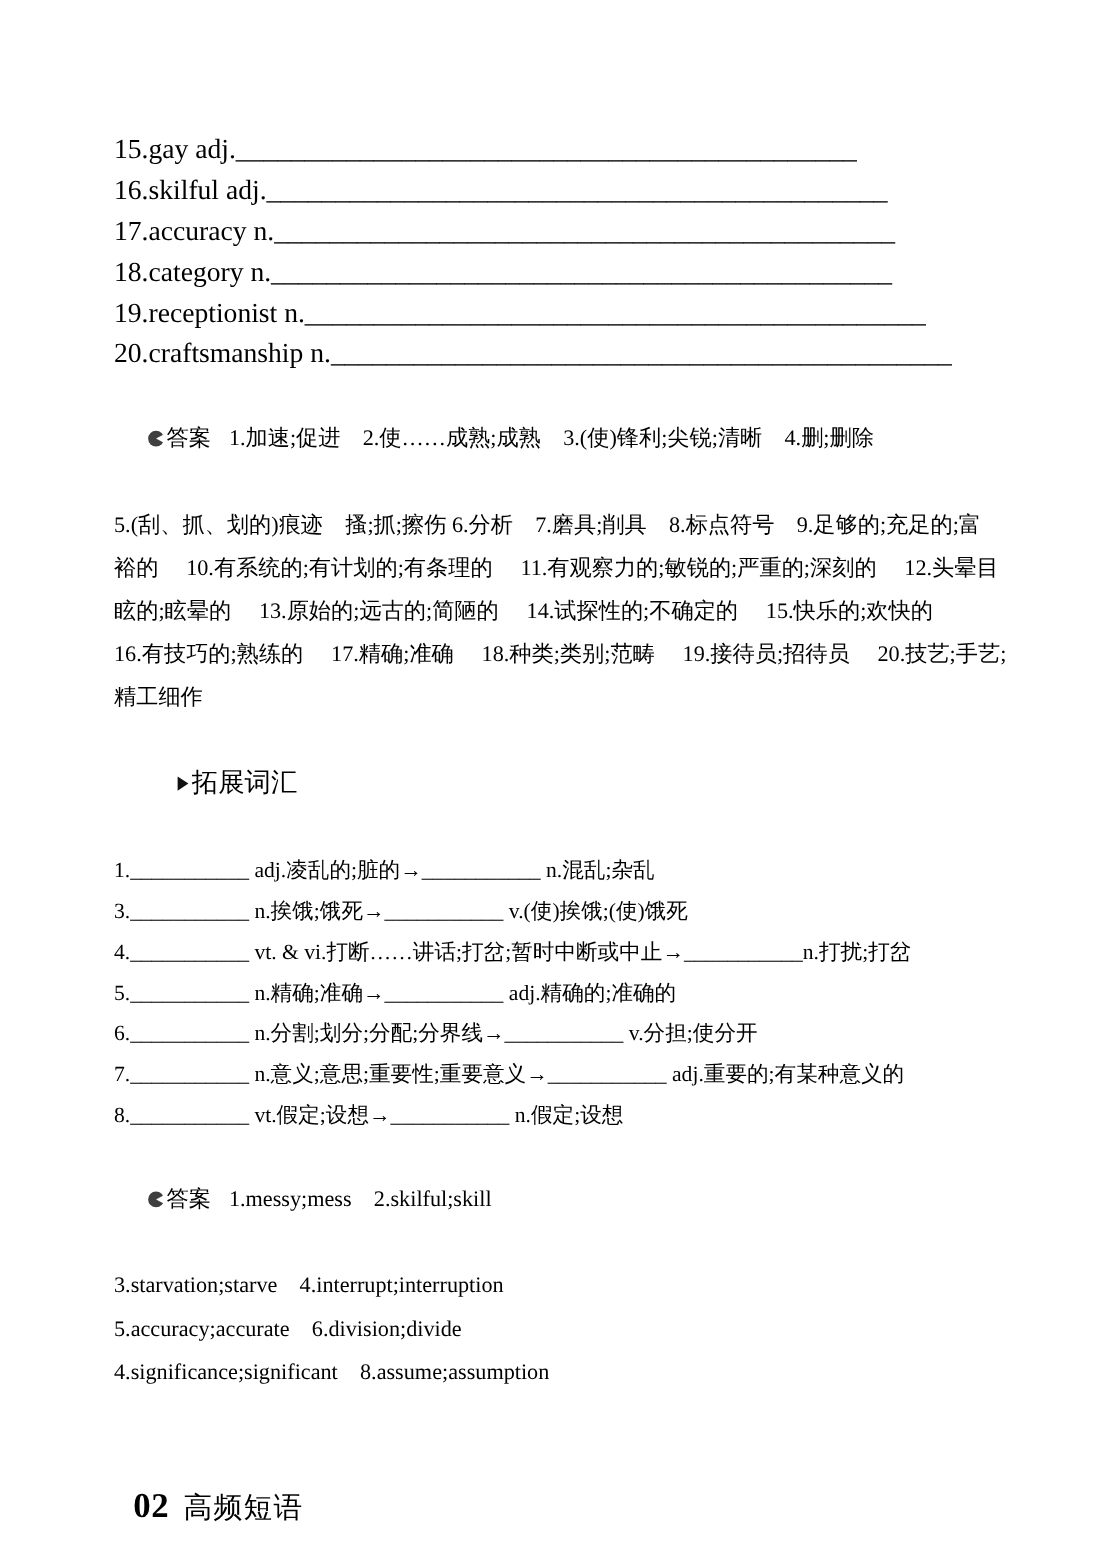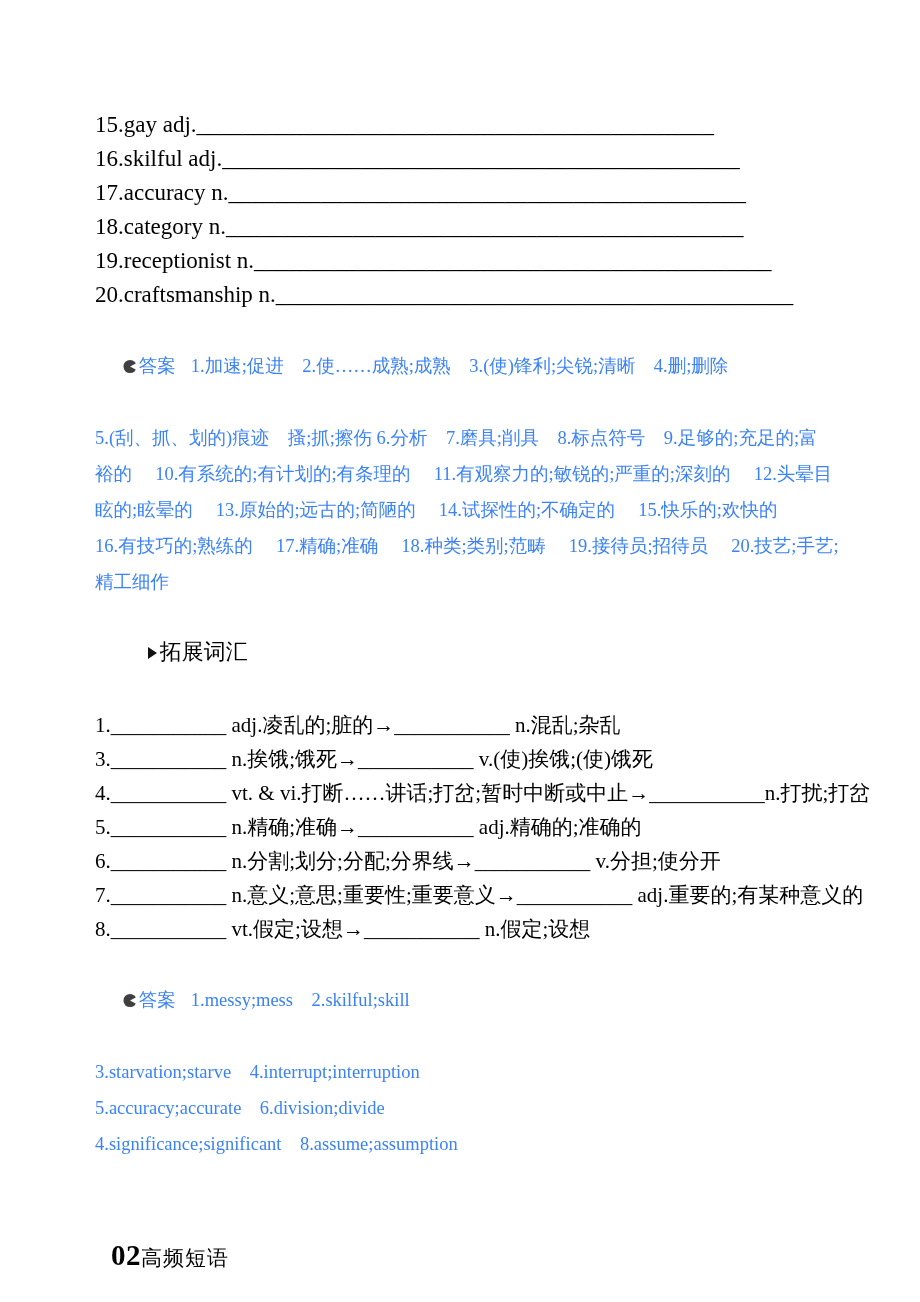--- a/index.html
+++ b/index.html
@@ -19,21 +19,21 @@
     font-family: "Liberation Serif", "DejaVu Serif", serif;
   }
   
   .vocab-line {
     font-size: 23px;
     line-height: 34px;
     white-space: pre;
   }
   
   .ans-block {
-    color: #3b82f6;
+    color: #000000;
   }
   .ans-line {
     font-size: 18.5px;
     line-height: 36px;
     white-space: pre;
   }
   .ans-icon {
     display: inline-block;
     width: 15px;
     height: 15px;
@@ -53,40 +53,41 @@
   .tri-bullet {
     display: inline-block;
     width: 0;
     height: 0;
     border-top: 6px solid transparent;
     border-bottom: 6px solid transparent;
     border-left: 9px solid #111111;
     margin-right: 3px;
   }
   .ext-line {
-    font-size: 21px;
+    font-size: 18px;
     line-height: 34px;
     white-space: pre;
   }
   
   .sec2-header {
     margin-top: 30px;
     line-height: 42px;
     white-space: pre;
   }
   .sec2-num {
     font-family: "Liberation Serif", "DejaVu Serif", serif;
     font-weight: bold;
     font-size: 29px;
     letter-spacing: 0.5px;
   }
   .sec2-title {
     font-family: "Liberation Sans", "DejaVu Sans", sans-serif;
-    font-size: 21px;
+    font-size: 24px;
     letter-spacing: 1px;
+    margin-left: 12px;
   }
 </style>
 </head>
 <body>
 
 <div class="page">
 
   <section>
     <div class="vocab-line">15.gay adj._____________________________________________</div>
     <div class="vocab-line">16.skilful adj._____________________________________________</div>

